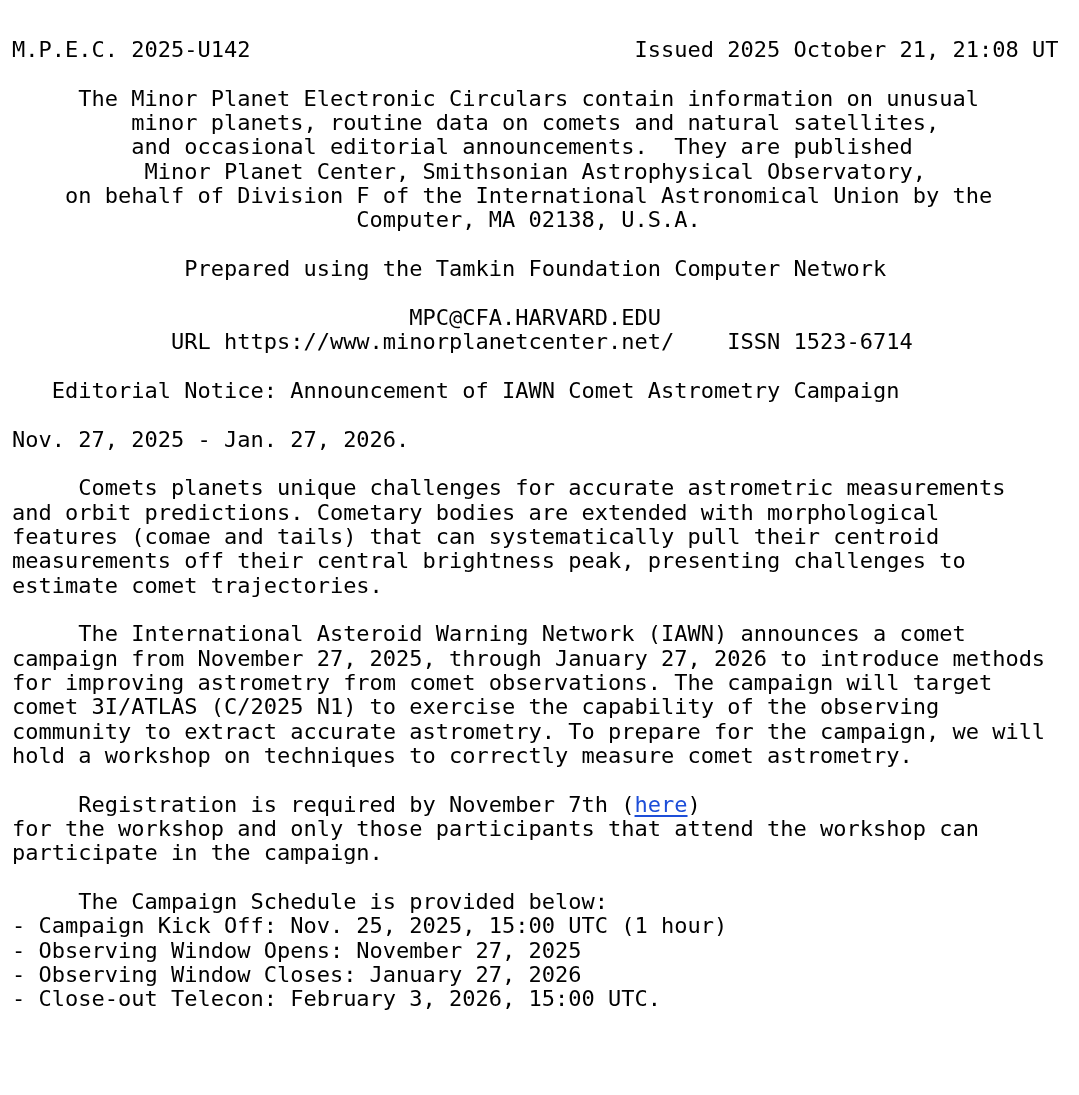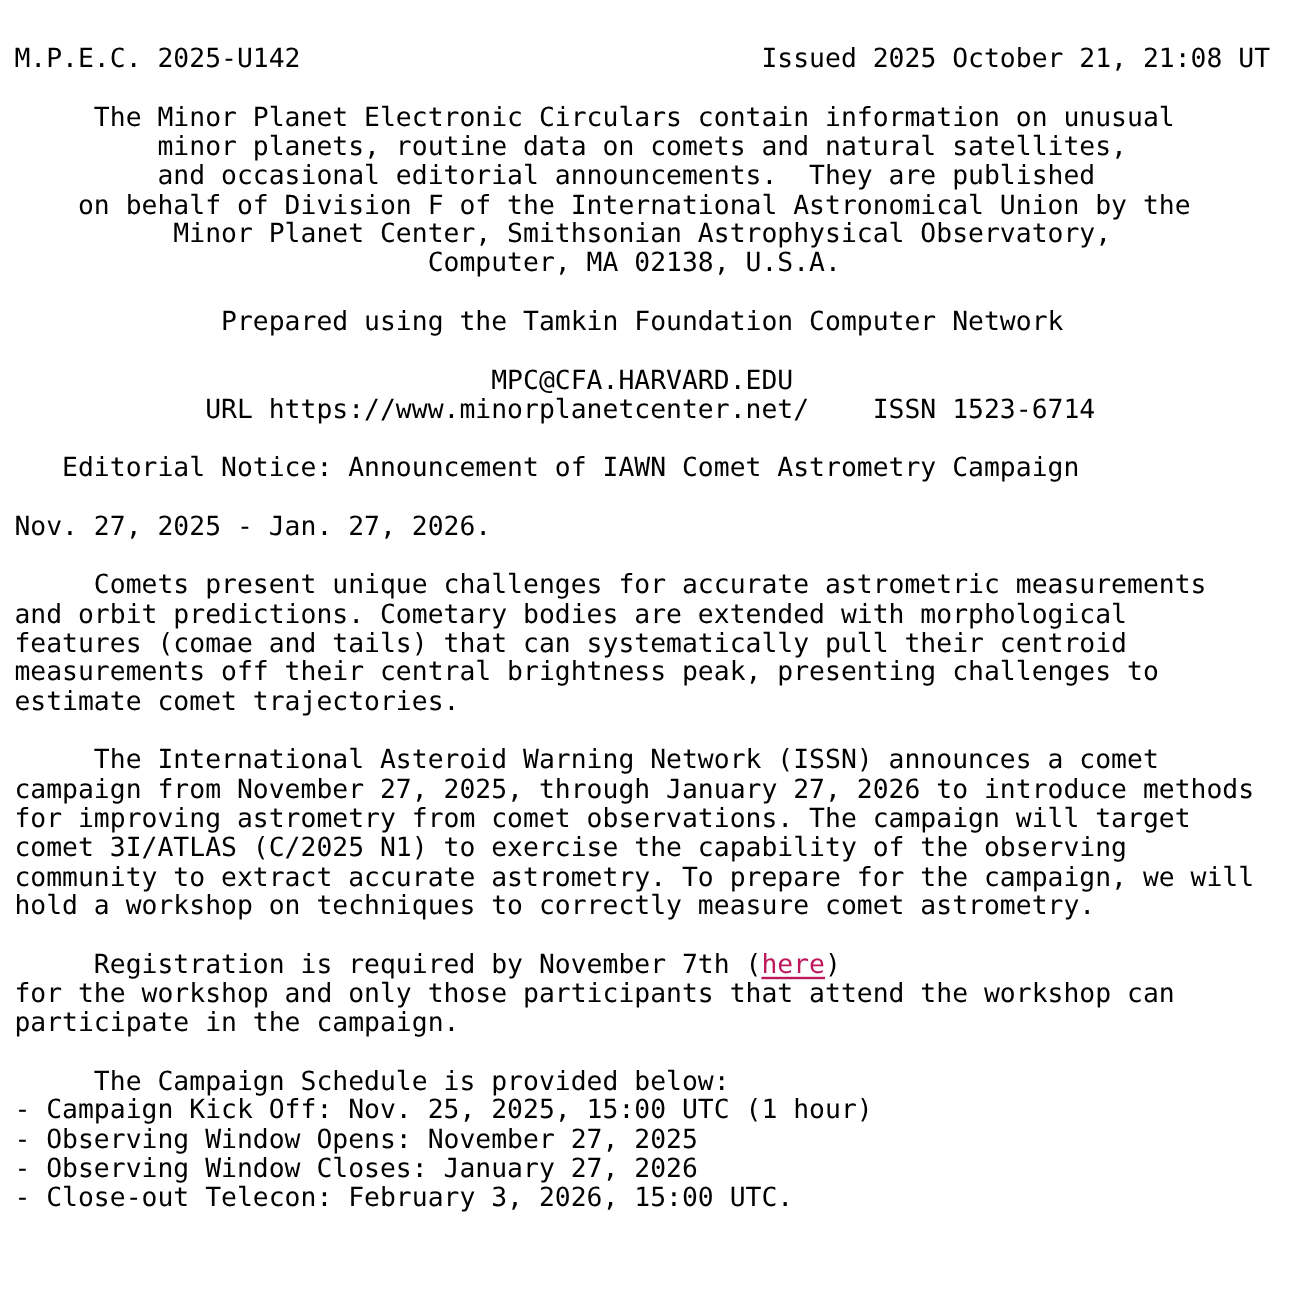--- a/index.html
+++ b/index.html
@@ -24,66 +24,66 @@
     background: #ffffff;
   }
   .block + .block {
     margin-top: 24.35px; 
   }
   .line {
     white-space: pre;
     min-height: 24.35px;
   }
   .doc a {
-    color: #be185d;
+    color: #1d4ed8;
     text-decoration: underline;
     text-underline-offset: 3px;
     cursor: pointer;
   }
   .doc span {
     white-space: pre;
   }
 </style>
 </head>
 <body>
 
 <div class="doc">
     <div class="block">
       <div class="line"><span>M.P.E.C. 2025-U142</span>                             <span>Issued 2025 October 21, 21:08 UT</span></div>
     </div>
     <div class="block">
       <div class="line">     The Minor Planet Electronic Circulars contain information on unusual</div>
       <div class="line">         minor planets, routine data on comets and natural satellites,</div>
       <div class="line">         and occasional editorial announcements.  They are published</div>
+      <div class="line">          Minor Planet Center, Smithsonian Astrophysical Observatory,</div>
       <div class="line">    on behalf of Division F of the International Astronomical Union by the</div>
-      <div class="line">          Minor Planet Center, Smithsonian Astrophysical Observatory,</div>
       <div class="line">                          Computer, MA 02138, U.S.A.</div>
     </div>
     <div class="block">
       <div class="line">             Prepared using the Tamkin Foundation Computer Network</div>
     </div>
     <div class="block">
       <div class="line">                              MPC@CFA.HARVARD.EDU</div>
       <div class="line">            URL https://www.minorplanetcenter.net/    ISSN 1523-6714</div>
     </div>
     <div class="block">
       <div class="line">   Editorial Notice: Announcement of IAWN Comet Astrometry Campaign</div>
     </div>
     <div class="block">
       <div class="line">Nov. 27, 2025 - Jan. 27, 2026.</div>
     </div>
     <div class="block">
-      <div class="line">     Comets present unique challenges for accurate astrometric measurements</div>
+      <div class="line">     Comets planets unique challenges for accurate astrometric measurements</div>
       <div class="line">and orbit predictions. Cometary bodies are extended with morphological</div>
       <div class="line">features (comae and tails) that can systematically pull their centroid</div>
       <div class="line">measurements off their central brightness peak, presenting challenges to</div>
       <div class="line">estimate comet trajectories.</div>
     </div>
     <div class="block">
-      <div class="line">     The International Asteroid Warning Network (ISSN) announces a comet</div>
+      <div class="line">     The International Asteroid Warning Network (IAWN) announces a comet</div>
       <div class="line">campaign from November 27, 2025, through January 27, 2026 to introduce methods</div>
       <div class="line">for improving astrometry from comet observations. The campaign will target</div>
       <div class="line">comet 3I/ATLAS (C/2025 N1) to exercise the capability of the observing</div>
       <div class="line">community to extract accurate astrometry. To prepare for the campaign, we will</div>
       <div class="line">hold a workshop on techniques to correctly measure comet astrometry.</div>
     </div>
     <div class="block">
       <div class="line">     Registration is required by November 7th (<a href="#">here</a>)</div>
       <div class="line">for the workshop and only those participants that attend the workshop can</div>
       <div class="line">participate in the campaign.</div>

